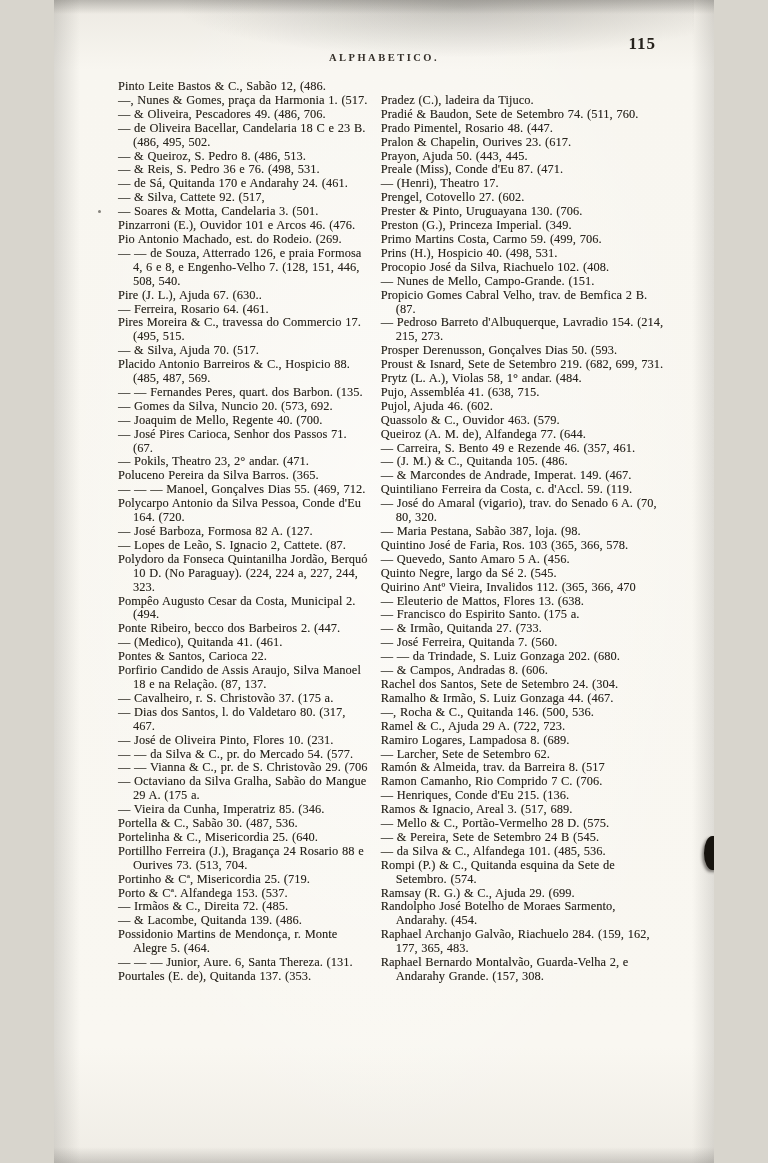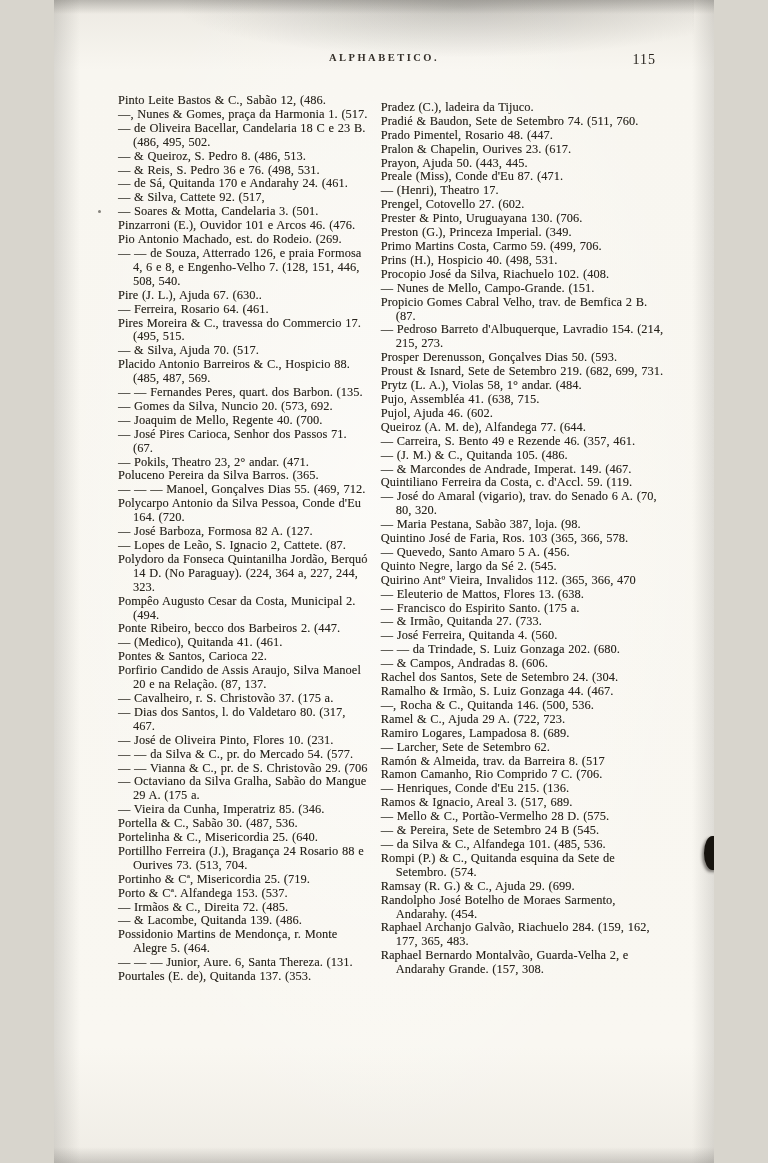--- a/index.html
+++ b/index.html
@@ -89,32 +89,31 @@
     top: 52px;
     text-align: center;
     font-size: 10.5px;
     letter-spacing: 2.5px;
     font-weight: bold;
     color: #35302a;
   }
   .page-number {
     position: absolute;
     right: 58px;
-    top: 52px;
-    font-size: 14px;
-    font-weight: normal;
+    top: 34px;
+    font-size: 17px;
+    font-weight: bold;
     letter-spacing: 1px;
     color: #26221c;
   }
 
   .columns {
     display: flex;
-    align-items: center;
+    align-items: flex-end;
     padding: 8px 48px 0 64px;
-    margin-top: 14px;
   }
   .column {
     font-size: 12.3px;
     line-height: 13.9px;
     letter-spacing: 0.1px;
     word-spacing: 0.5px;
   }
   .column.left  { width: 306px; padding-right: 5px; }
   .column.right { width: 348px; padding-left: 6px; }
   .divider {
@@ -142,20 +141,21 @@
 
   <div class="header-row">
     <span class="running-head">ALPHABETICO.</span>
     <span class="page-number">115</span>
   </div>
 
   <div class="columns">
     <div class="column left" id="col-left">
         <div class="entry">Pinto Leite Bastos &amp; C., Sabão 12, (486.</div>
         <div class="entry">—, Nunes &amp; Gomes, praça da Harmonia 1. (517.</div>
+        <div class="entry">— &amp; Oliveira, Pescadores 49. (486, 706.</div>
         <div class="entry">— de Oliveira Bacellar, Candelaria 18 C e 23 B. (486, 495, 502.</div>
         <div class="entry">— &amp; Queiroz, S. Pedro 8. (486, 513.</div>
         <div class="entry">— &amp; Reis, S. Pedro 36 e 76. (498, 531.</div>
         <div class="entry">— de Sá, Quitanda 170 e Andarahy 24. (461.</div>
         <div class="entry">— &amp; Silva, Cattete 92. (517,</div>
         <div class="entry">— Soares &amp; Motta, Candelaria 3. (501.</div>
         <div class="entry">Pinzarroni (E.), Ouvidor 101 e Arcos 46. (476.</div>
         <div class="entry">Pio Antonio Machado, est. do Rodeio. (269.</div>
         <div class="entry">— — de Souza, Atterrado 126, e praia Formosa 4, 6 e 8, e Engenho-Velho 7. (128, 151, 446, 508, 540.</div>
         <div class="entry">Pire (J. L.), Ajuda 67. (630..</div>
@@ -166,26 +166,26 @@
         <div class="entry">— — Fernandes Peres, quart. dos Barbon. (135.</div>
         <div class="entry">— Gomes da Silva, Nuncio 20. (573, 692.</div>
         <div class="entry">— Joaquim de Mello, Regente 40. (700.</div>
         <div class="entry">— José Pires Carioca, Senhor dos Passos 71. (67.</div>
         <div class="entry">— Pokils, Theatro 23, 2° andar. (471.</div>
         <div class="entry">Poluceno Pereira da Silva Barros. (365.</div>
         <div class="entry">— — — Manoel, Gonçalves Dias 55. (469, 712.</div>
         <div class="entry">Polycarpo Antonio da Silva Pessoa, Conde d'Eu 164. (720.</div>
         <div class="entry">— José Barboza, Formosa 82 A. (127.</div>
         <div class="entry">— Lopes de Leão, S. Ignacio 2, Cattete. (87.</div>
-        <div class="entry">Polydoro da Fonseca Quintanilha Jordão, Berquó 14 D. (No Paraguay). (224, 364 a, 227, 244, 323.</div>
+        <div class="entry">Polydoro da Fonseca Quintanilha Jordão, Berquó 10 D. (No Paraguay). (224, 224 a, 227, 244, 323.</div>
         <div class="entry">Pompêo Augusto Cesar da Costa, Municipal 2. (494.</div>
         <div class="entry">Ponte Ribeiro, becco dos Barbeiros 2. (447.</div>
         <div class="entry">— (Medico), Quitanda 41. (461.</div>
         <div class="entry">Pontes &amp; Santos, Carioca 22.</div>
-        <div class="entry">Porfirio Candido de Assis Araujo, Silva Manoel 20 e na Relação. (87, 137.</div>
+        <div class="entry">Porfirio Candido de Assis Araujo, Silva Manoel 18 e na Relação. (87, 137.</div>
         <div class="entry">— Cavalheiro, r. S. Christovão 37. (175 a.</div>
         <div class="entry">— Dias dos Santos, l. do Valdetaro 80. (317, 467.</div>
         <div class="entry">— José de Oliveira Pinto, Flores 10. (231.</div>
         <div class="entry">— — da Silva &amp; C., pr. do Mercado 54. (577.</div>
         <div class="entry">— — Vianna &amp; C., pr. de S. Christovão 29. (706</div>
         <div class="entry">— Octaviano da Silva Gralha, Sabão do Mangue 29 A. (175 a.</div>
         <div class="entry">— Vieira da Cunha, Imperatriz 85. (346.</div>
         <div class="entry">Portella &amp; C., Sabão 30. (487, 536.</div>
         <div class="entry">Portelinha &amp; C., Misericordia 25. (640.</div>
         <div class="entry">Portillho Ferreira (J.), Bragança 24 Rosario 88 e Ourives 73. (513, 704.</div>
@@ -213,35 +213,36 @@
         <div class="entry">Prins (H.), Hospicio 40. (498, 531.</div>
         <div class="entry">Procopio José da Silva, Riachuelo 102. (408.</div>
         <div class="entry">— Nunes de Mello, Campo-Grande. (151.</div>
         <div class="entry">Propicio Gomes Cabral Velho, trav. de Bemfica 2 B. (87.</div>
         <div class="entry">— Pedroso Barreto d'Albuquerque, Lavradio 154. (214, 215, 273.</div>
         <div class="entry">Prosper Derenusson, Gonçalves Dias 50. (593.</div>
         <div class="entry">Proust &amp; Isnard, Sete de Setembro 219. (682, 699, 731.</div>
         <div class="entry">Prytz (L. A.), Violas 58, 1° andar. (484.</div>
         <div class="entry">Pujo, Assembléa 41. (638, 715.</div>
         <div class="entry">Pujol, Ajuda 46. (602.</div>
+        <div class="entry">Quassolo &amp; C., Ouvidor 463. (579.</div>
         <div class="entry">Queiroz (A. M. de), Alfandega 77. (644.</div>
         <div class="entry">— Carreira, S. Bento 49 e Rezende 46. (357, 461.</div>
         <div class="entry">— (J. M.) &amp; C., Quitanda 105. (486.</div>
         <div class="entry">— &amp; Marcondes de Andrade, Imperat. 149. (467.</div>
         <div class="entry">Quintiliano Ferreira da Costa, c. d'Accl. 59. (119.</div>
         <div class="entry">— José do Amaral (vigario), trav. do Senado 6 A. (70, 80, 320.</div>
         <div class="entry">— Maria Pestana, Sabão 387, loja. (98.</div>
         <div class="entry">Quintino José de Faria, Ros. 103 (365, 366, 578.</div>
         <div class="entry">— Quevedo, Santo Amaro 5 A. (456.</div>
         <div class="entry">Quinto Negre, largo da Sé 2. (545.</div>
         <div class="entry">Quirino Antº Vieira, Invalidos 112. (365, 366, 470</div>
         <div class="entry">— Eleuterio de Mattos, Flores 13. (638.</div>
         <div class="entry">— Francisco do Espirito Santo. (175 a.</div>
         <div class="entry">— &amp; Irmão, Quitanda 27. (733.</div>
-        <div class="entry">— José Ferreira, Quitanda 4. (560.</div>
+        <div class="entry">— José Ferreira, Quitanda 7. (560.</div>
         <div class="entry">— — da Trindade, S. Luiz Gonzaga 202. (680.</div>
         <div class="entry">— &amp; Campos, Andradas 8. (606.</div>
         <div class="entry">Rachel dos Santos, Sete de Setembro 24. (304.</div>
         <div class="entry">Ramalho &amp; Irmão, S. Luiz Gonzaga 44. (467.</div>
         <div class="entry">—, Rocha &amp; C., Quitanda 146. (500, 536.</div>
         <div class="entry">Ramel &amp; C., Ajuda 29 A. (722, 723.</div>
         <div class="entry">Ramiro Logares, Lampadosa 8. (689.</div>
         <div class="entry">— Larcher, Sete de Setembro 62.</div>
         <div class="entry">Ramón &amp; Almeida, trav. da Barreira 8. (517</div>
         <div class="entry">Ramon Camanho, Rio Comprido 7 C. (706.</div>

